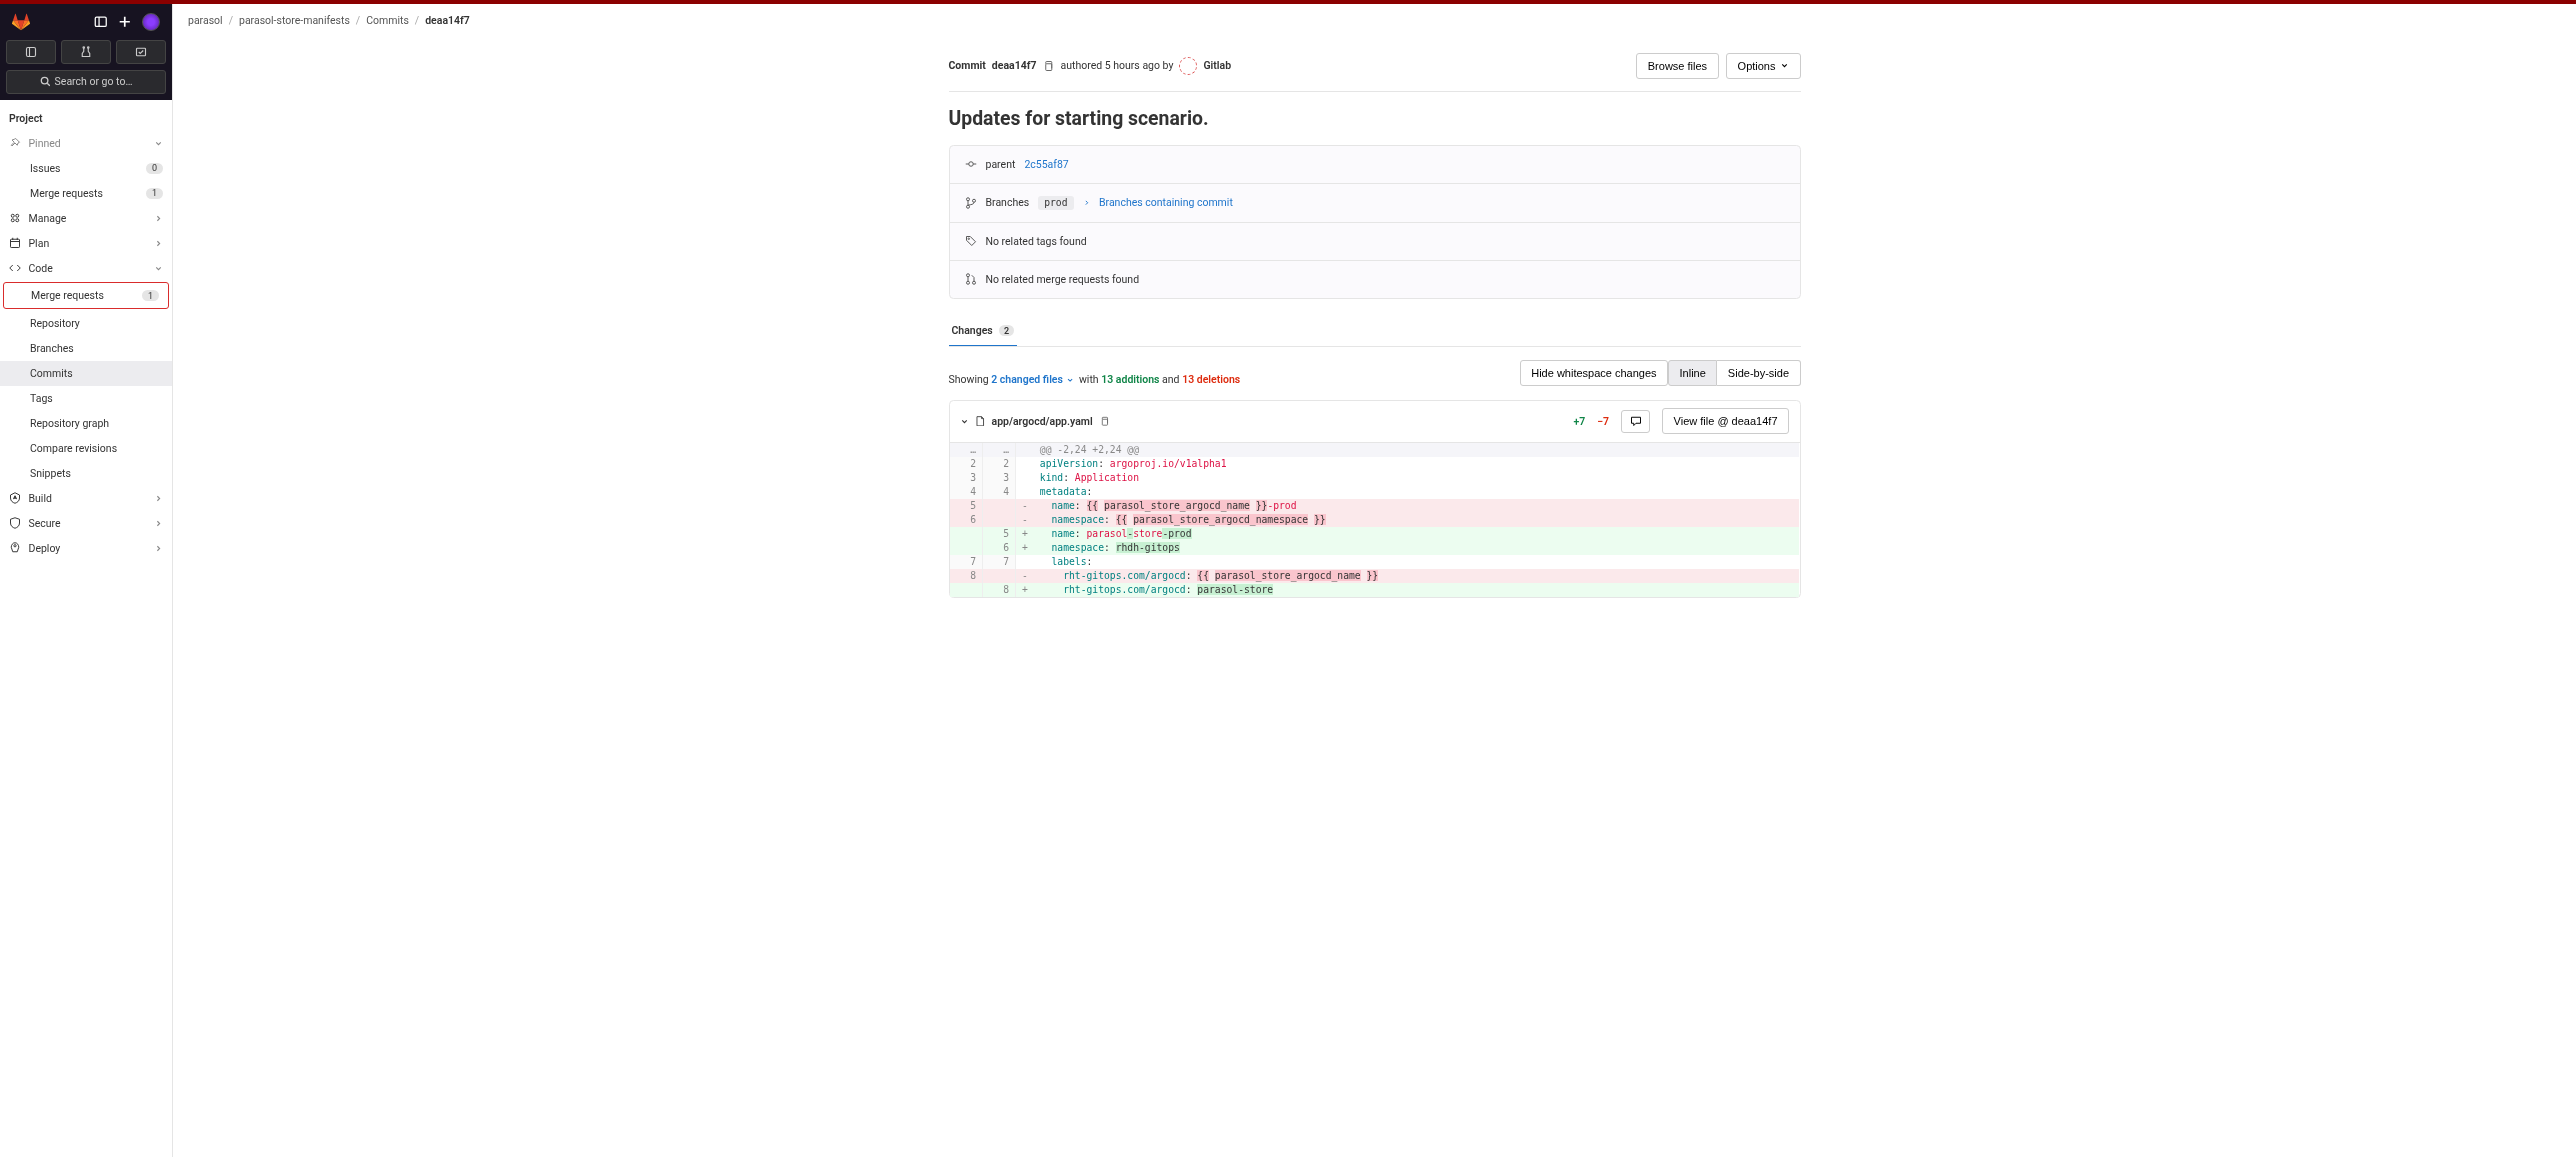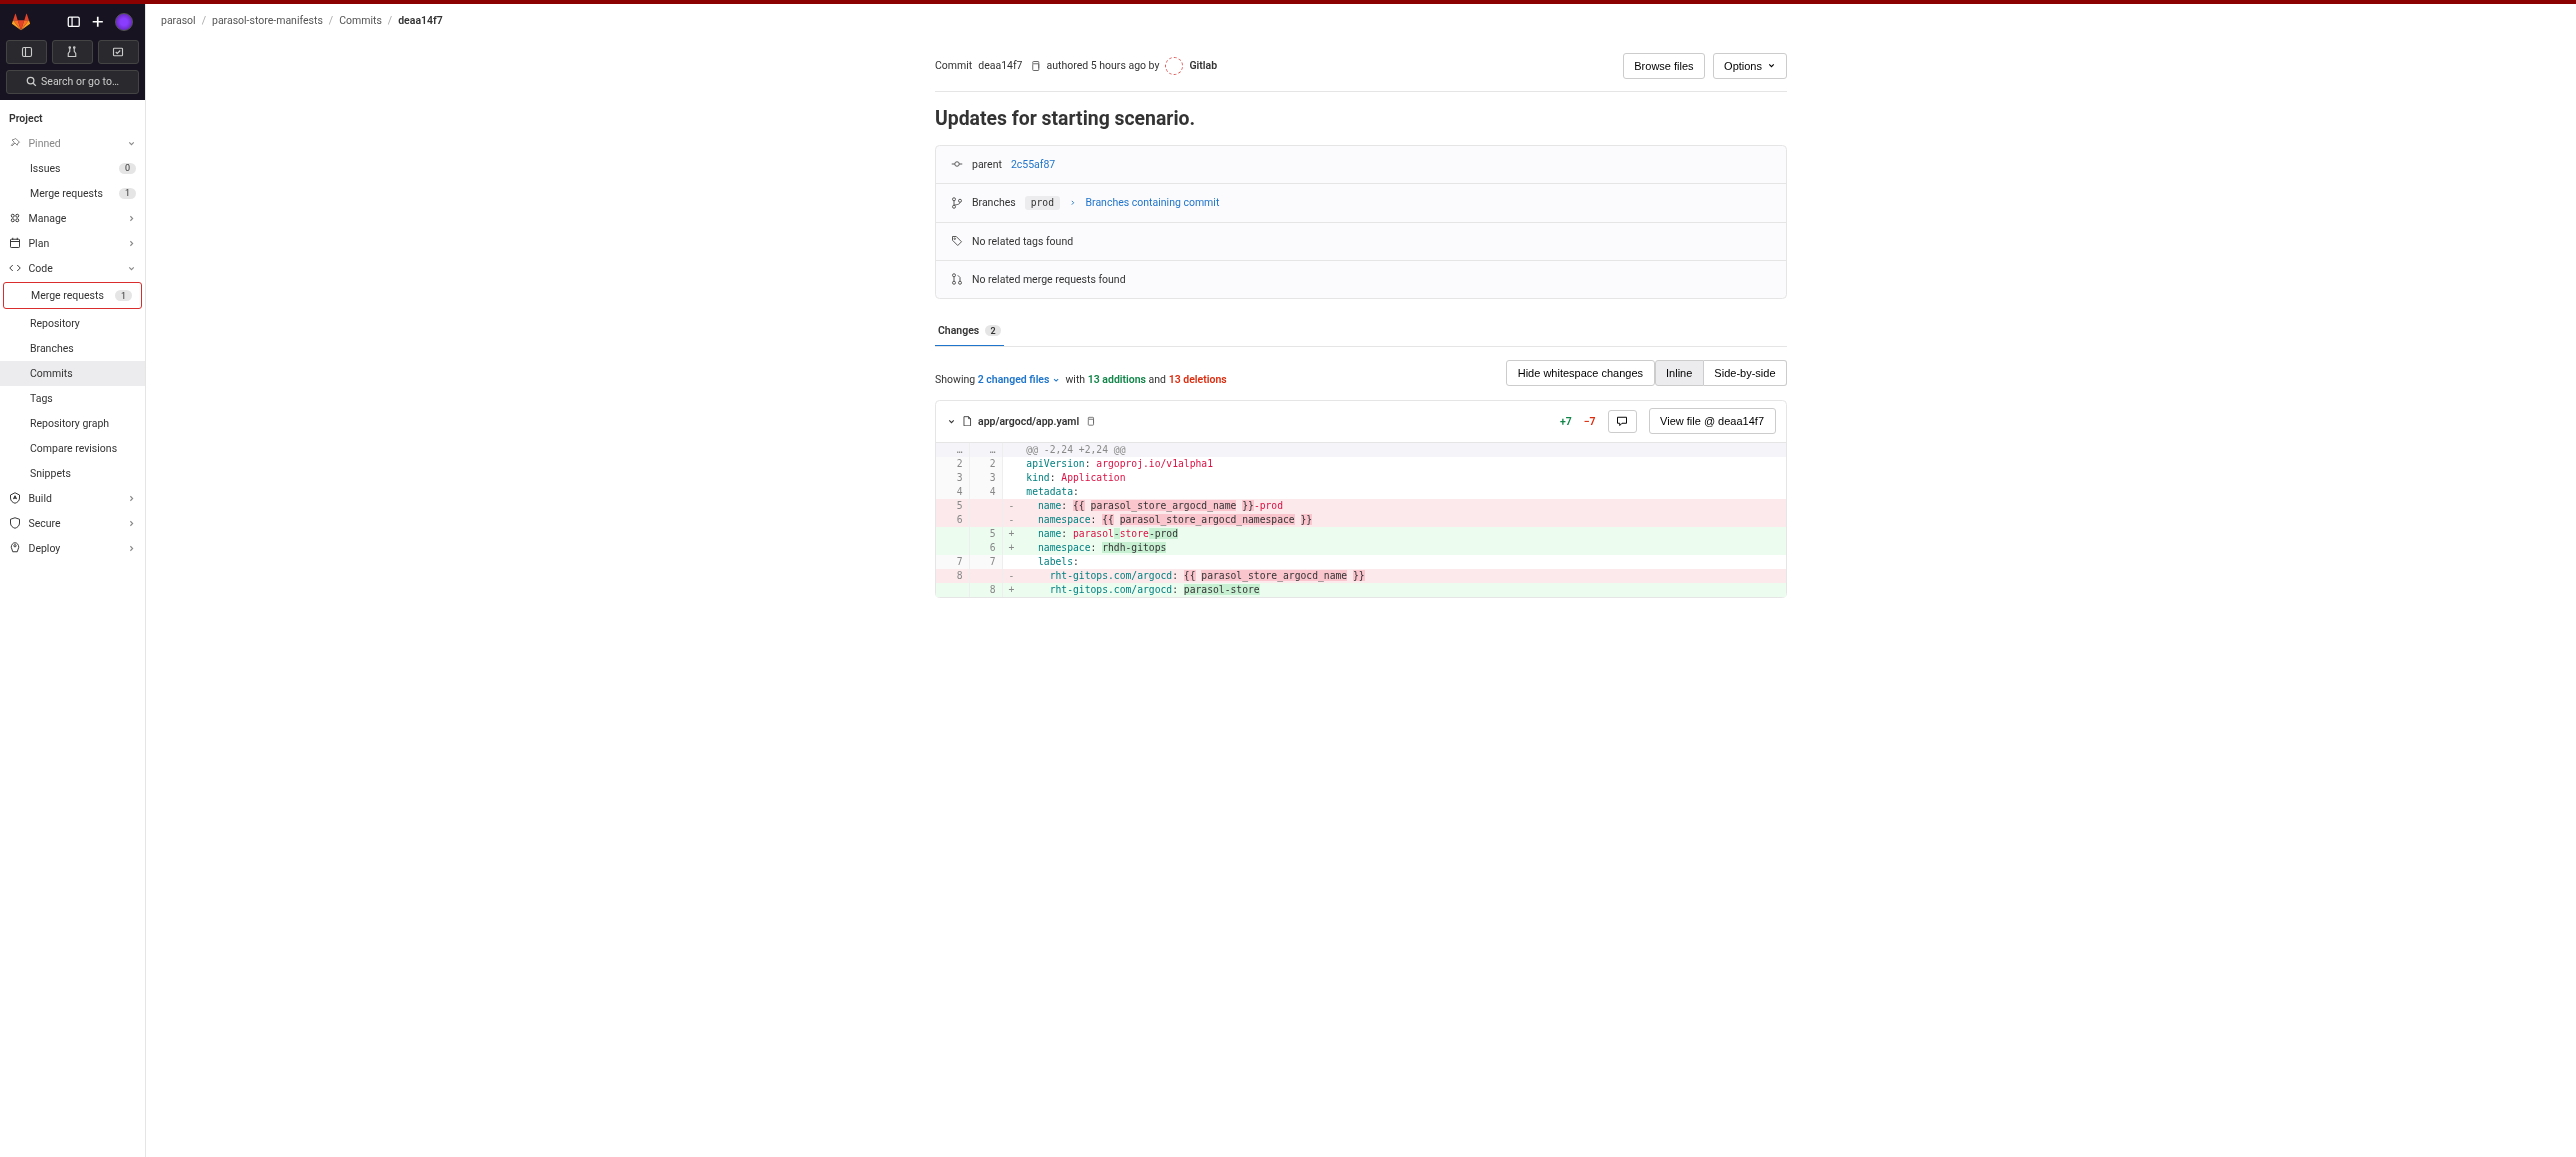--- a/index.html
+++ b/index.html
@@ -1,19 +1,19 @@
 <!DOCTYPE html>
 <html style="font-size:12px"><head>
 <meta charset="utf-8">
 <style>
 * { margin: 0; padding: 0; box-sizing: border-box; }
 body { font-family: -apple-system, BlinkMacSystemFont, "Segoe UI", Roboto, sans-serif; font-size: 10.5px; color: #333; }
 .topbar { height: 3.7px; background: #8b0000; }
 .app { display: flex; height: calc(100vh - 3.7px); }
-.sidebar { width: 146px; background: #fff; border-right: 0.7px solid #e5e5e5; display: flex; flex-direction: column; }
+.sidebar { width: 173px; background: #fff; border-right: 0.7px solid #e5e5e5; display: flex; flex-direction: column; }
 .sidebar-header { background: #171321; padding: 6px; }
 .sidebar-header-top { display: flex; align-items: center; justify-content: space-between; padding: 3px 6px 9px; }
 .logo { width: 18px; height: 18px; }
 .header-icons { display: flex; align-items: center; gap: 10.5px; }
 .header-icon { color: #fff; cursor: pointer; }
 .avatar { width: 18px; height: 18px; border-radius: 50%; background: radial-gradient(circle, #8b3dff 30%, #6b2bc7 70%); border: 0.7px solid #555; }
 .btn-row { display: flex; gap: 4.5px; margin-bottom: 6px; }
 .btn-dark { flex: 1; background: #2a2a2e; border: 0.7px solid #444; border-radius: 3px; height: 24px; display: flex; align-items: center; justify-content: center; color: #ccc; cursor: pointer; }
 .search-btn { width: 100%; background: #2a2a2e; border: 0.7px solid #444; border-radius: 3px; height: 24px; display: flex; align-items: center; justify-content: center; color: #ccc; cursor: pointer; gap: 4.5px; }
 .sidebar-section { padding: 9px 0; }
@@ -26,21 +26,21 @@
 .badge { background: #e5e5e5; color: #333; border-radius: 7.5px; padding: 0.7px 6px; font-size: 9px; margin-left: auto; }
 .chevron { margin-left: auto; color: #888; }
 .main { flex: 1; overflow-y: auto; padding: 0 15px 30px; }
 .breadcrumb { display: flex; align-items: center; gap: 6px; padding: 10.5px 0; font-size: 10.5px; color: #555; }
 .breadcrumb a { color: #555; text-decoration: none; cursor: pointer; }
 .breadcrumb .sep { color: #aaa; }
 .breadcrumb .current { font-weight: 600; color: #333; }
 .commit-header { margin: 15px auto 0; max-width: 852px; }
 .commit-top { display: flex; align-items: center; justify-content: space-between; padding-bottom: 12px; border-bottom: 0.7px solid #e5e5e5; }
 .commit-info { display: flex; align-items: center; gap: 6px; }
-.commit-label { font-weight: 400; }
+.commit-label { font-weight: 700; }
 .copy-icon { cursor: pointer; color: #666; }
 .author-avatar { width: 18px; height: 18px; border-radius: 50%; border: 1.5px dashed #d55; background: #fff; }
 .author-name { font-weight: 600; }
 .commit-actions { display: flex; gap: 7.5px; }
 .btn-outline { background: #fff; border: 0.7px solid #ccc; border-radius: 3px; padding: 6px 10.5px; cursor: pointer; display: flex; align-items: center; gap: 4.5px; font-size: 11px; }
 .commit-title { font-size: 19.4px; font-weight: 700; margin: 15px 0; }
 .info-box { border: 0.7px solid #e5e5e5; border-radius: 4.5px; background: #fbfafd; }
 .info-row { display: flex; align-items: center; gap: 9px; padding: 12px 15px; border-bottom: 0.7px solid #e5e5e5; }
 .info-row:last-child { border-bottom: none; }
 .info-icon { width: 12px; height: 12px; color: #555; }

